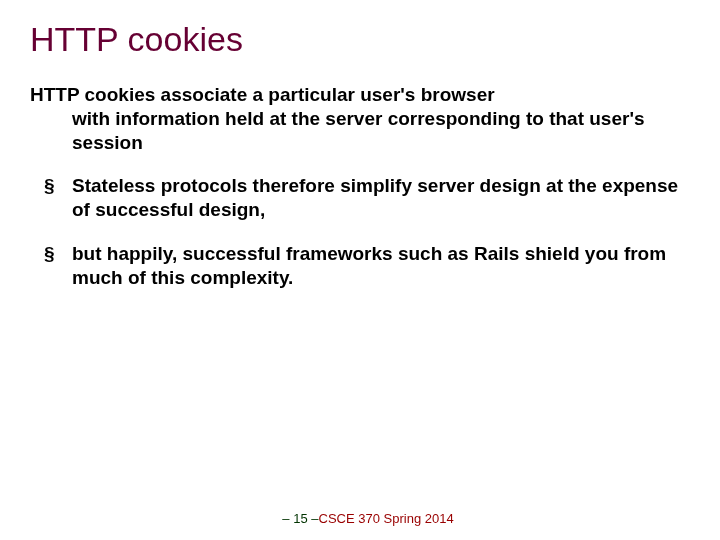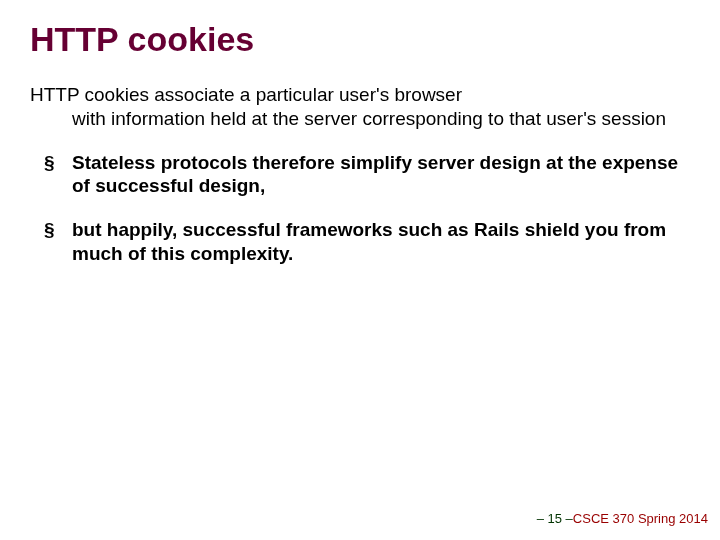--- a/index.html
+++ b/index.html
@@ -6,27 +6,27 @@
   html, body { width: 720px; height: 540px; }
   body {
     font-family: Arial, Helvetica, sans-serif;
     background: #ffffff;
     position: relative;
     padding: 20px 30px 0 30px;
   }
   .title {
     color: #660033;
     font-size: 34px;
-    font-weight: bold;
+    font-weight: normal;
     margin-bottom: 24px;
   }
   .intro {
     color: #000;
     font-size: 19px;
-    font-weight: normal;
+    font-weight: bold;
     line-height: 1.25;
     padding-left: 0;
     margin-bottom: 20px;
   }
   .intro .indent {
     display: block;
     padding-left: 42px;
   }
   .bullets {
     list-style: none;
@@ -50,21 +50,21 @@
   }
   .footer {
     position: absolute;
     bottom: 14px;
     left: 0;
     right: 0;
     width: 720px;
     padding: 0 12px 0 28px;
     display: flex;
     align-items: flex-end;
-    justify-content: flex-end;
+    justify-content: center;
     font-family: Arial, Helvetica, sans-serif;
   }
   .page-num {
     color: #003300;
     font-size: 13px;
   }
   .footer-center {
     color: #000;
     font-size: 17px;
     font-weight: bold;

